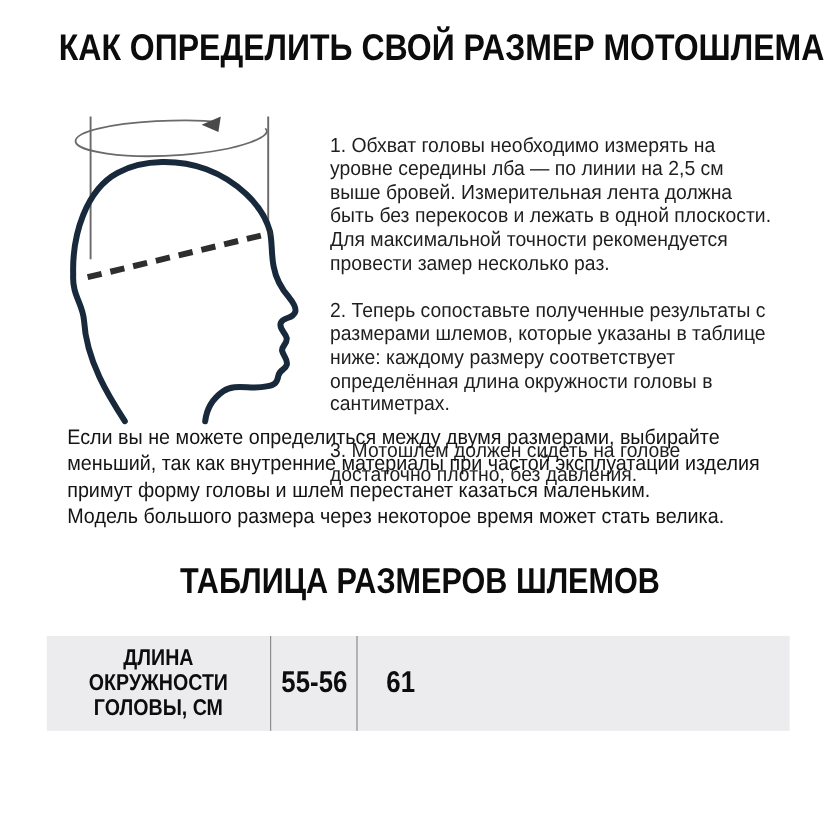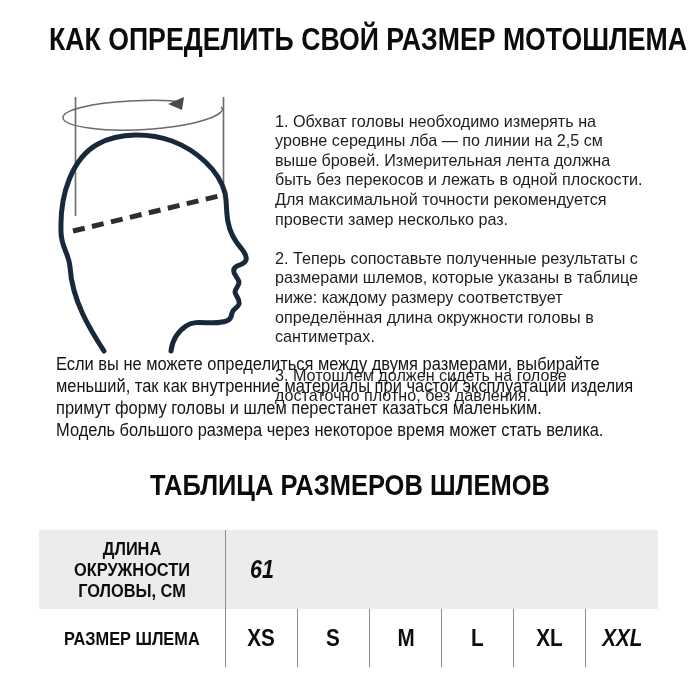--- a/index.html
+++ b/index.html
@@ -35,21 +35,21 @@
   }
   
   .size-table{position:absolute;left:39px;top:530px;width:619px;}
   .trow{display:grid;grid-template-columns:187px repeat(6,72px);}
   .trow.header{height:79px;background:#ececee;}
   .trow.values{height:58px;background:#ffffff;}
   .cell{
     display:flex;align-items:center;justify-content:center;
     border-right:1px solid #8c8c8c;overflow:hidden;
   }
-  .cell.last{border-right:none;font-style:italic;}
+  .cell.last{border-right:none;}
   .cell span{
     display:block;text-align:center;font-weight:bold;color:#0d0d0d;
     transform:scaleX(0.86);transform-origin:center center;
   }
   .cell.rowlabel span{font-size:19px;line-height:21px;width:150px;}
   .cell.rowlabel.nowrap span{width:auto;white-space:nowrap;}
   .cell.num span{font-size:25px;}
   .cell.size span{font-size:24px;}
 </style>
 </head>
@@ -109,42 +109,22 @@
 примут форму головы и шлем перестанет казаться маленьким.
 Модель большого размера через некоторое время может стать велика.</div>
 
   <h2 class="table-title">ТАБЛИЦА РАЗМЕРОВ ШЛЕМОВ</h2>
 
   <div class="size-table">
     <div class="trow header">
       <div class="cell rowlabel">
         <span>ДЛИНА ОКРУЖНОСТИ ГОЛОВЫ, СМ</span>
       </div>
+      <div class="cell num">
+          <span>55-56</span>
+        </div>
       <div class="cell num last">
           <span>61</span>
-        </div>
-    </div>
-    <div class="trow values">
-      <div class="cell rowlabel nowrap">
-        <span>РАЗМЕР ШЛЕМА</span>
-      </div>
-      <div class="cell size">
-          <span>XS</span>
-        </div>
-      <div class="cell size">
-          <span>S</span>
-        </div>
-      <div class="cell size">
-          <span>M</span>
-        </div>
-      <div class="cell size">
-          <span>L</span>
-        </div>
-      <div class="cell size">
-          <span>XL</span>
-        </div>
-      <div class="cell size last">
-          <span>XXL</span>
         </div>
     </div>
   </div>
 
 </div>
 
 </body></html>

